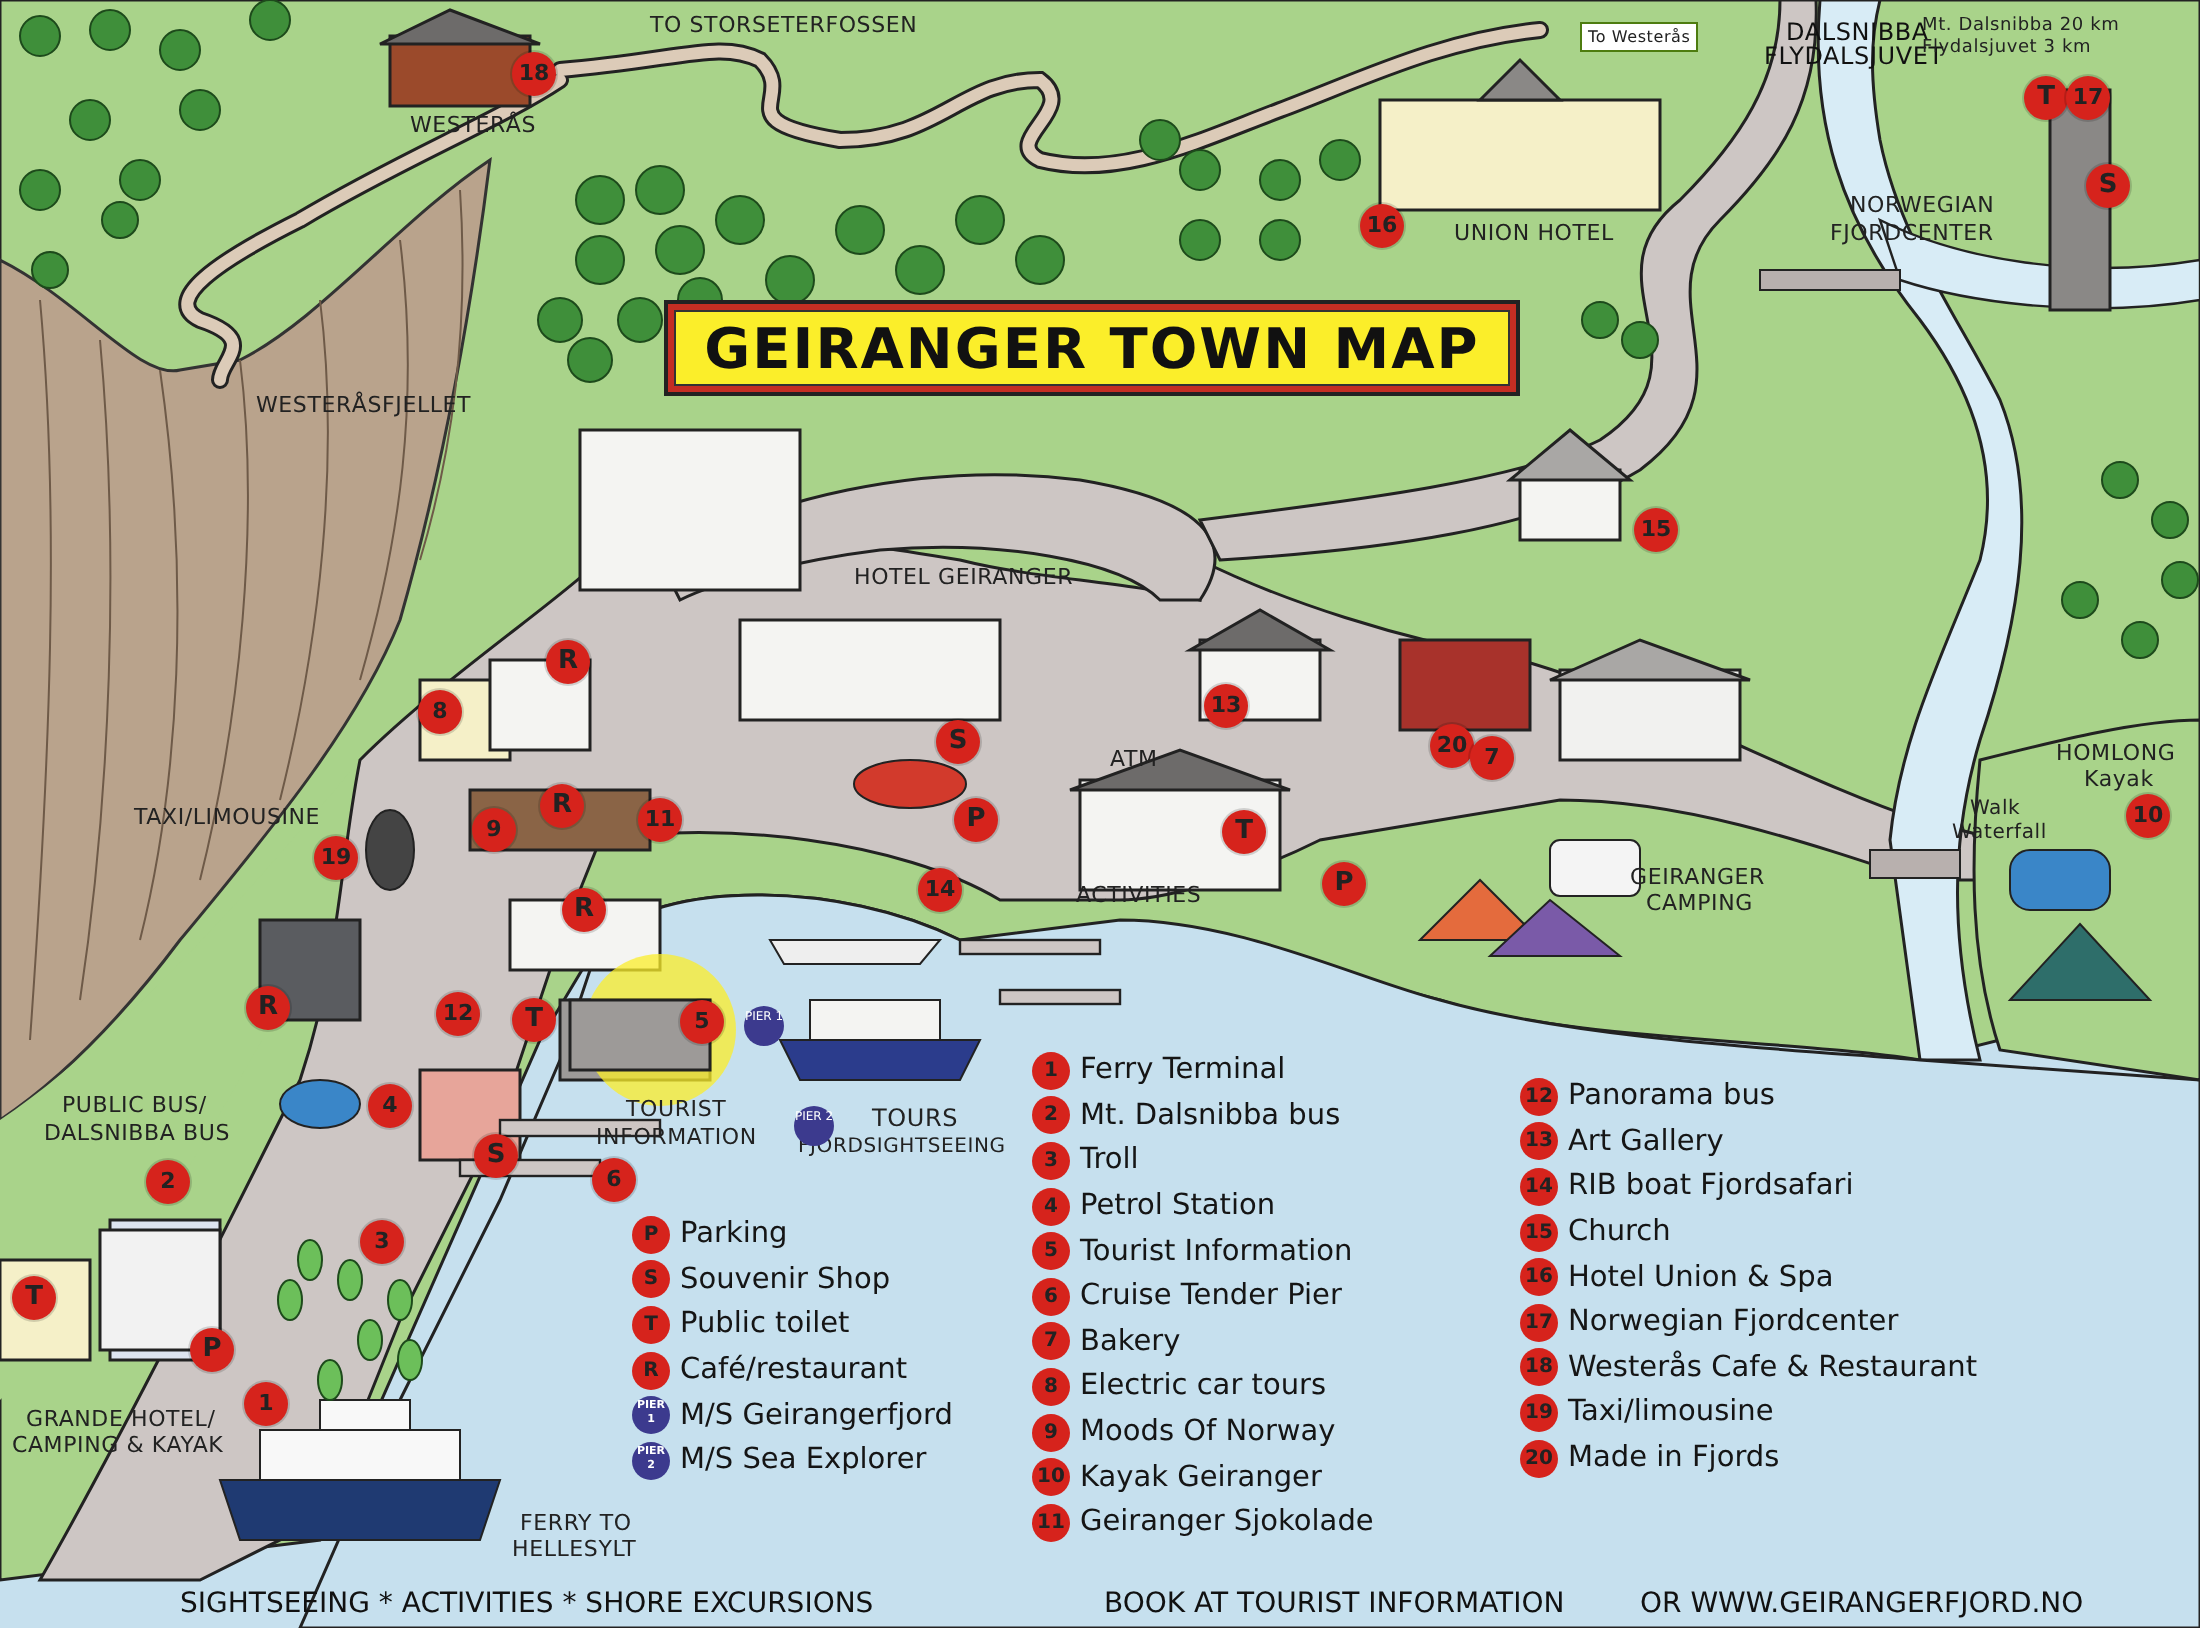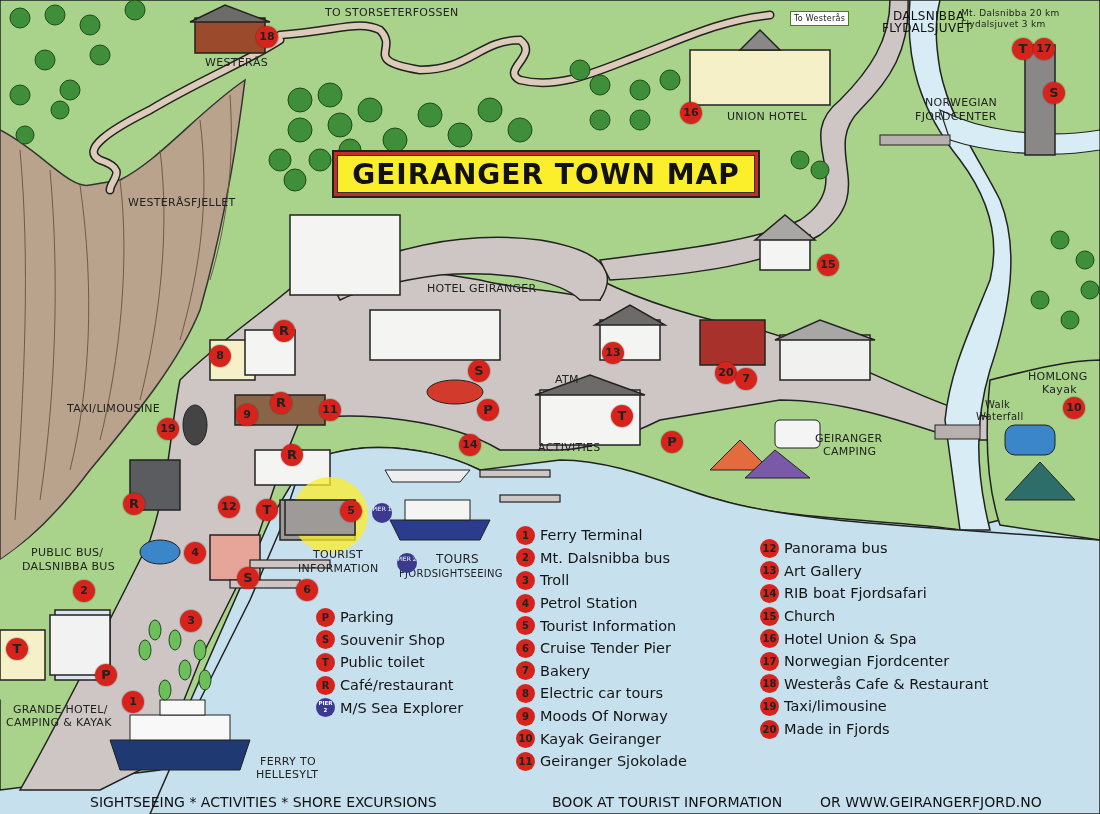--- a/index.html
+++ b/index.html
@@ -268,20 +268,24 @@
     </div>
     <div class="row">
       <span class="badge">T</span>
       <span class="txt">Public toilet</span>
     </div>
     <div class="row">
       <span class="badge">R</span>
       <span class="txt">Café/restaurant</span>
     </div>
     <div class="row">
+      <span class="badge pierb">PIER 1</span>
+      <span class="txt">M/S Geirangerfjord</span>
+    </div>
+    <div class="row">
       <span class="badge pierb">PIER 2</span>
       <span class="txt">M/S Sea Explorer</span>
     </div>
   </div>
 
 <div class="legend" id="legend-num1" style="left:516px;top:524px;">
     <div class="row">
       <span class="badge">1</span>
       <span class="txt">Ferry Terminal</span>
     </div>

